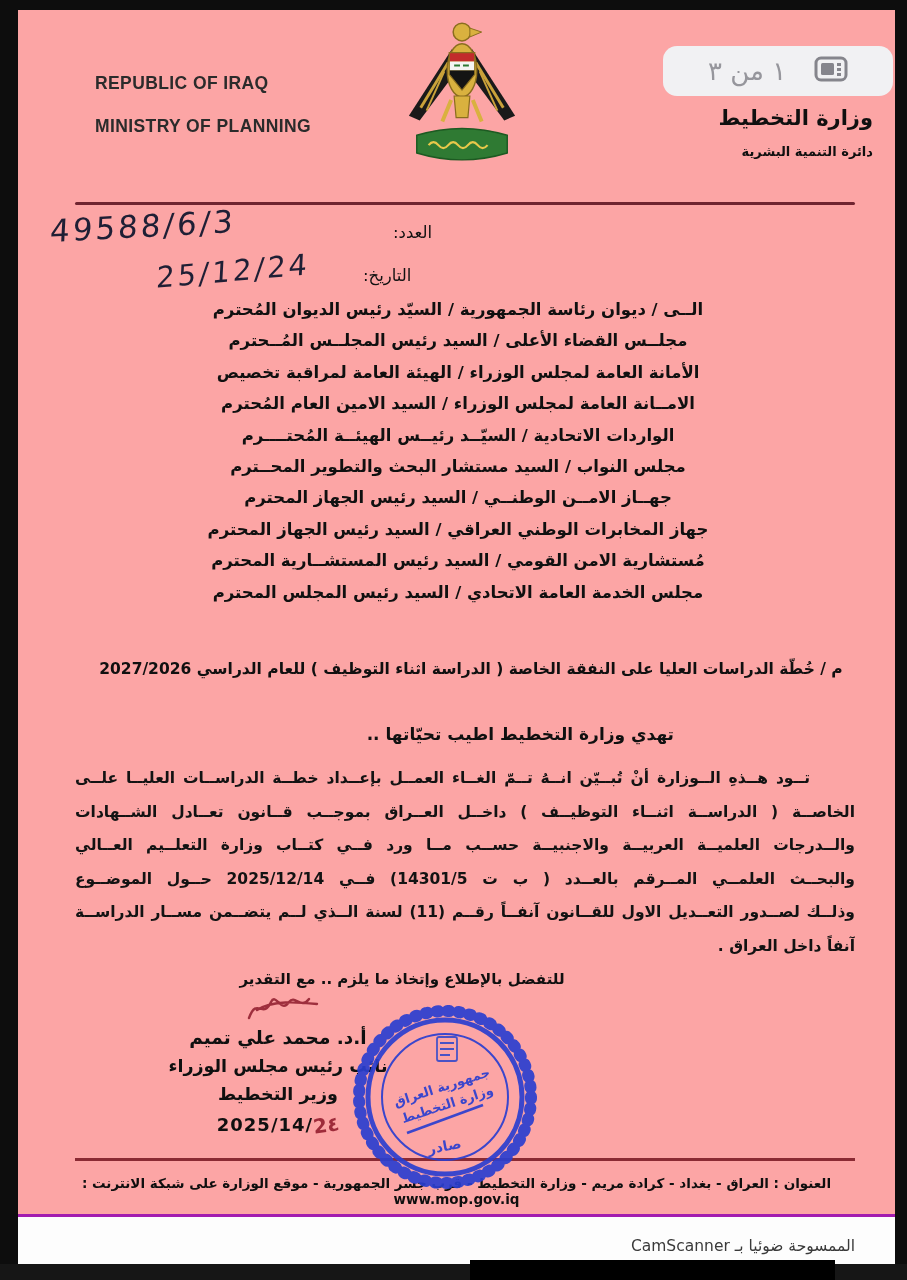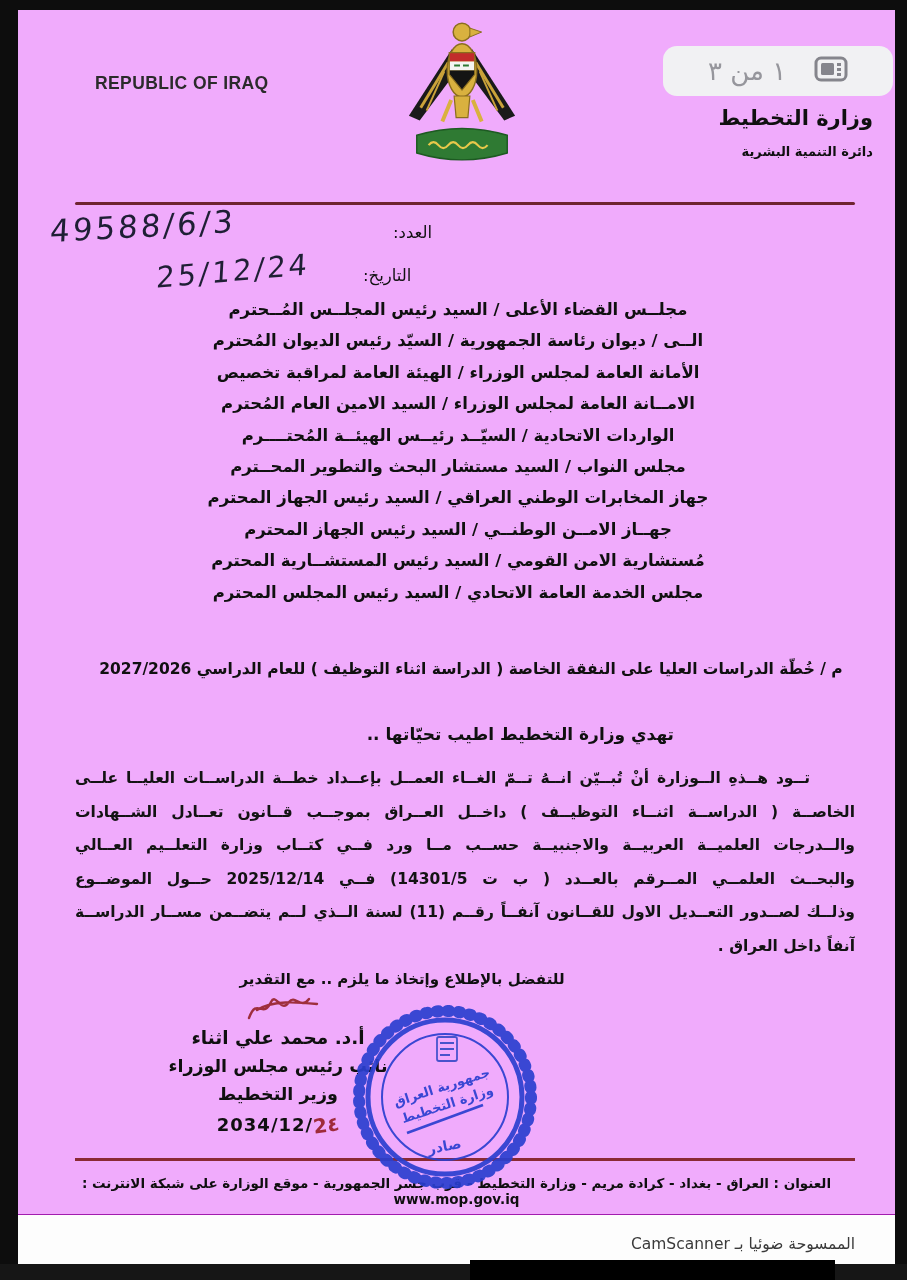--- a/index.html
+++ b/index.html
@@ -1,18 +1,18 @@
 <!DOCTYPE html>
 <html><head>
 <meta charset="utf-8">
 <style>
   * { margin:0; padding:0; box-sizing:border-box; }
   body { width:907px; height:1280px; background:#0d0d0d; font-family:"DejaVu Sans", sans-serif; overflow:hidden; }
   .screen { position:relative; width:907px; height:1280px; background:#0d0d0d; }
-  .page { position:absolute; left:18px; top:10px; width:877px; height:1254px; background:#f0abfc; }
+  .page { position:absolute; left:18px; top:10px; width:877px; height:1254px; background:#fca5a5; }
 
   
   .en-block { position:absolute; left:77px; top:52px; font-family:"Liberation Sans", sans-serif; font-weight:bold; font-size:17.5px; color:#2b2b2b; letter-spacing:.4px; line-height:43px; }
   .emblem { position:absolute; left:385px; top:8px; width:118px; height:152px; }
   .badge { position:absolute; left:645px; top:36px; width:230px; height:50px; background:#f1f1f3; border-radius:14px; display:flex; flex-direction:row-reverse; align-items:center; justify-content:center; gap:28px; }
   .badge-label { font-size:26px; color:#96969c; direction:rtl; }
   .ar-ministry { position:absolute; right:22px; top:96px; font-weight:bold; font-size:21px; color:#101010; direction:rtl; }
   .ar-dept { position:absolute; right:22px; top:134px; font-weight:bold; font-size:13px; color:#101010; direction:rtl; }
 
   .rule-top { position:absolute; left:57px; top:192px; width:780px; height:3px; background:#6f2430; border-radius:2px; }
@@ -44,34 +44,35 @@
   .sig-block { position:absolute; left:130px; top:1014px; width:260px; text-align:center; direction:rtl; font-weight:bold; color:#101010; line-height:28px; }
   .sig-name { font-size:18.5px; }
   .sig-title { font-size:17.5px; }
   .sig-date { direction:ltr; font-size:18px; letter-spacing:1px; margin-top:2px; }
   .sig-date .hand-day { display:inline-block; color:#9e2b3a; font-size:20px; transform:rotate(-8deg) translateY(1px); letter-spacing:0; }
 
   .stamp { position:absolute; left:333px; top:993px; width:188px; height:188px; z-index:3; opacity:.92; }
 
   .footer-address { position:absolute; left:30px; top:1165px; width:817px; text-align:center; direction:rtl; font-weight:bold; font-size:13.5px; color:#0f0f0f; }
 
-  .scanner-strip { position:absolute; left:0; top:1204px; width:877px; height:50px; border-top:1px solid #a21caf; background:#fdfdfd; }
+  .scanner-strip { position:absolute; left:0; top:1204px; width:877px; height:50px; border-top:3px solid #a21caf; background:#fdfdfd; }
   .scanner-label { position:absolute; right:40px; top:20px; direction:rtl; font-size:15.5px; color:#3a3a3a; }
 
   .bottom-bar { position:absolute; left:0; top:1264px; width:907px; height:16px; background:#161616; }
   .bottom-notch { position:absolute; left:470px; top:1260px; width:365px; height:20px; background:#000; }
 </style>
 </head>
 <body>
 
 <div class="screen">
   <div class="page">
 
     <div class="en-block">
       <div>REPUBLIC OF IRAQ</div>
+      <div>MINISTRY OF PLANNING</div>
     </div>
 
     <div class="emblem">
       <svg viewBox="0 0 120 152" width="118" height="152">
         <path d="M50 30 L6 98 L17 103 L52 56 Z" fill="#1a1a1a"></path>
         <path d="M70 30 L114 98 L103 103 L68 56 Z" fill="#1a1a1a"></path>
         <path d="M46 44 L18 90" stroke="#caa23a" stroke-width="3" fill="none"></path>
         <path d="M74 44 L102 90" stroke="#caa23a" stroke-width="3" fill="none"></path>
         <path d="M42 53 L24 93" stroke="#caa23a" stroke-width="2" fill="none"></path>
         <path d="M78 53 L96 93" stroke="#caa23a" stroke-width="2" fill="none"></path>
@@ -112,28 +113,28 @@
     <div class="ar-dept">دائرة التنمية البشرية</div>
 
     <div class="rule-top"></div>
 
     <div class="ref-label lbl-num">العدد:</div>
     <div class="hand hand-num">49588/6/3</div>
     <div class="ref-label lbl-date">التاريخ:</div>
     <div class="hand hand-date">25/12/24</div>
 
     <div class="recipients">
+      <div>الــى / ديوان رئاسة الجمهورية / السيّد رئيس الديوان المُحترم</div>
       <div>مجلــس القضاء الأعلى / السيد رئيس المجلــس المُــحترم</div>
-      <div>الــى / ديوان رئاسة الجمهورية / السيّد رئيس الديوان المُحترم</div>
       <div>الأمانة العامة لمجلس الوزراء / الهيئة العامة لمراقبة تخصيص</div>
       <div>الامــانة العامة لمجلس الوزراء / السيد الامين العام المُحترم</div>
       <div>الواردات الاتحادية / السيّــد رئيــس الهيئــة المُحتــــرم</div>
       <div>مجلس النواب / السيد مستشار البحث والتطوير المحــترم</div>
+      <div>جهــاز الامــن الوطنــي / السيد رئيس الجهاز المحترم</div>
       <div>جهاز المخابرات الوطني العراقي / السيد رئيس الجهاز المحترم</div>
-      <div>جهــاز الامــن الوطنــي / السيد رئيس الجهاز المحترم</div>
       <div>مُستشارية الامن القومي / السيد رئيس المستشــارية المحترم</div>
       <div>مجلس الخدمة العامة الاتحادي / السيد رئيس المجلس المحترم</div>
     </div>
 
     <div class="subject">م / خُطّة الدراسات العليا على النفقة الخاصة ( الدراسة اثناء التوظيف ) للعام الدراسي 2027/2026</div>
     <div class="greeting">تهدي وزارة التخطيط  اطيب تحيّاتها ..</div>
 
     <div class="body-par">
       <div class="bl first">تــود هــذهِ الــوزارة أنْ تُبــيّن انــهُ تــمّ الغــاء العمــل بإعــداد خطــة الدراســات العليــا علــى النفقــة</div>
       <div class="bl">الخاصــة ( الدراســة اثنــاء التوظيــف ) داخــل العــراق بموجــب قــانون تعــادل الشــهادات</div>
@@ -145,24 +146,24 @@
 
     <div class="closing">للتفضل بالإطلاع وإتخاذ ما يلزم .. مع التقدير</div>
 
     <div class="scribble">
       <svg viewBox="0 0 90 36" width="90" height="36">
         <path d="M6 28 C14 6 20 30 28 12 C33 2 38 24 46 12 C52 4 58 20 66 9 M14 20 c16 -10 40 -8 60 -6" stroke="#9e2f3d" stroke-width="2.4" fill="none" stroke-linecap="round"></path>
       </svg>
     </div>
 
     <div class="sig-block">
-      <div class="sig-name">أ.د. محمد علي اثناء</div>
+      <div class="sig-name">أ.د. محمد علي تميم</div>
       <div class="sig-title">نائب رئيس مجلس الوزراء</div>
       <div class="sig-title">وزير التخطيط</div>
-      <div class="sig-date"><span>2034/12/</span><span class="hand-day">2٤</span></div>
+      <div class="sig-date"><span>2025/14/</span><span class="hand-day">2٤</span></div>
     </div>
 
     <div class="stamp">
       <svg viewBox="0 0 188 188" width="188" height="188">
         <circle cx="94" cy="94" r="86" fill="none" stroke="#2b3fd0" stroke-width="12" stroke-dasharray="2 9" stroke-linecap="round"></circle>
         <circle cx="94" cy="94" r="77" fill="none" stroke="#2b3fd0" stroke-width="5"></circle>
         <circle cx="94" cy="94" r="63" fill="none" stroke="#2b3fd0" stroke-width="2"></circle>
         <g stroke="#3a4cc9" fill="none" stroke-width="1.8">
           <rect x="86" y="34" width="20" height="24" rx="2"></rect>
           <path d="M89 40 h14 M89 46 h14 M89 52 h10"></path>

